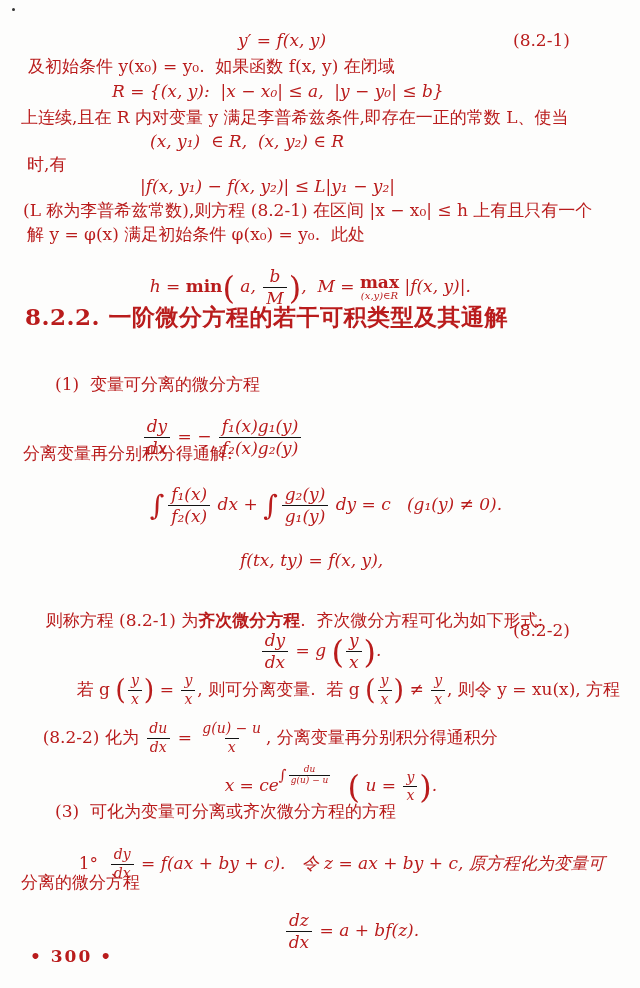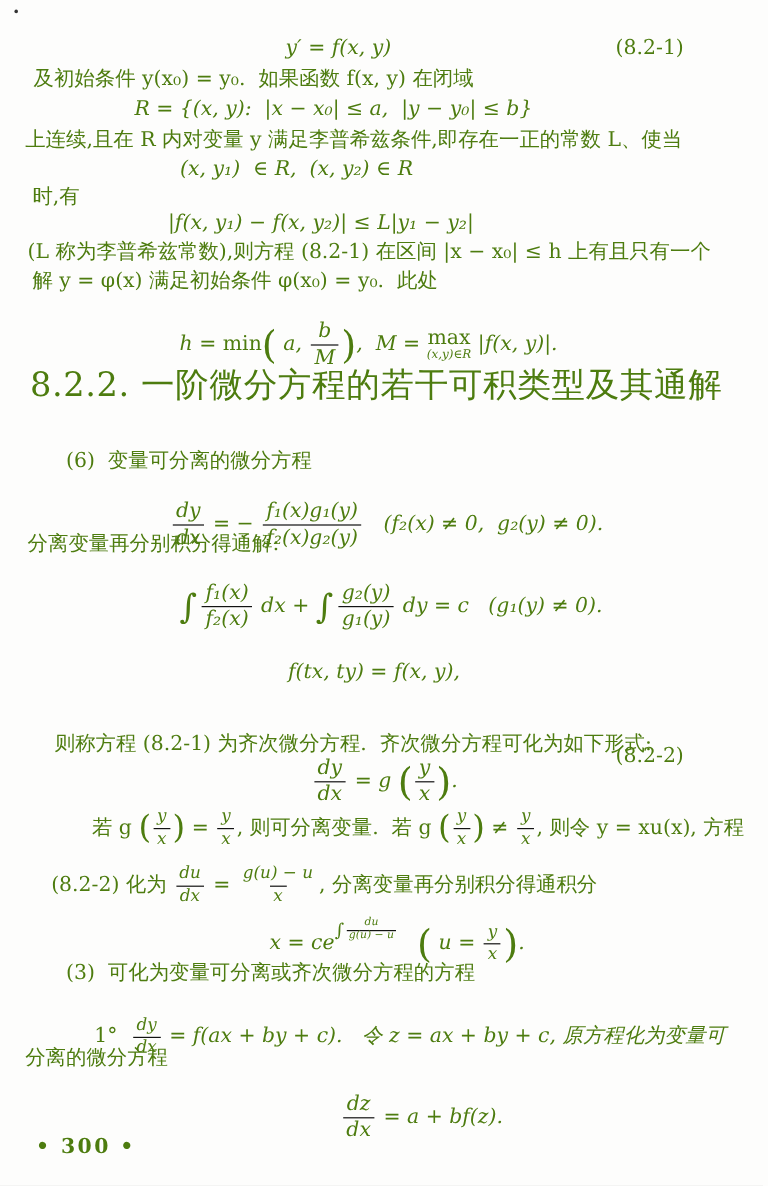--- a/index.html
+++ b/index.html
@@ -1,23 +1,23 @@
 <!DOCTYPE html>
 <html><head>
 <meta charset="utf-8">
 <style>
   html,body{margin:0;padding:0;}
   body{width:640px;height:988px;background:#e8e8e6;}
   .page{position:relative;width:640px;height:988px;background:#fdfdfc;overflow:hidden;
-        font-family:"DejaVu Serif","Liberation Serif",serif;color:#4d7c0f;}
+        font-family:"DejaVu Serif","Liberation Serif",serif;color:#b91c1c;}
   .line{position:absolute;font-size:17px;line-height:1.25;white-space:pre;}
   .math{font-style:italic;}
   .rm{font-style:normal;}
-  .b{font-weight:normal;}
-  .heading{font-weight:normal;font-size:28px;letter-spacing:0.5px;}
+  .b{font-weight:bold;}
+  .heading{font-weight:bold;font-size:23px;letter-spacing:0.5px;}
   .frac{display:inline-flex;flex-direction:column;align-items:center;vertical-align:middle;
         line-height:1.12;font-style:italic;margin:0 2px;}
   .frac .num{padding:0 3px 1px;}
   .frac .den{border-top:1.5px solid #121212;padding:1px 3px 0;}
   .sm .num,.sm .den,.sm{font-size:14px;}
   .bigp{font-size:32px;vertical-align:middle;line-height:0;font-style:normal;font-weight:300;}
   .midp{font-size:27px;vertical-align:middle;line-height:0;font-style:normal;font-weight:300;}
   .intg{font-size:28px;vertical-align:middle;line-height:0;font-style:normal;margin-right:2px;}
   .stack{display:inline-flex;flex-direction:column;align-items:center;vertical-align:middle;line-height:1.05;}
   .stack .under{font-size:10px;font-style:italic;}
@@ -54,24 +54,24 @@
   <div class="line" style="top:200px;left:23px;">(L 称为李普希兹常数),则方程 (8.2-1) 在区间 |x − x₀| ≤ h 上有且只有一个</div>
   <div class="line" style="top:224px;left:27px;">解 y = φ(x) 满足初始条件 φ(x₀) = y₀.  此处</div>
 
   <div class="line math" style="top:246px;left:128px;">
     <span>h = </span><span class="rm b">min</span><span class="bigp">(</span><span> a, </span><span class="frac"><span class="num">b</span><span class="den">M</span></span><span class="bigp">)</span><span>,  M = </span><span class="stack"><span class="rm b">max</span><span class="under">(x,y)∈R</span></span><span> |f(x, y)|.</span>
   </div>
 
   <div class="line heading" style="top:303px;left:25px;">8.2.2. 一阶微分方程的若干可积类型及其通解</div>
 
 
-  <div class="line" style="top:374px;left:55px;">(6)  变量可分离的微分方程</div>
+  <div class="line" style="top:374px;left:55px;">(1)  变量可分离的微分方程</div>
 
   <div class="line math" style="top:396px;left:120px;">
-    <span class="frac"><span class="num">dy</span><span class="den">dx</span></span><span> = − </span><span class="frac"><span class="num">f₁(x)g₁(y)</span><span class="den">f₂(x)g₂(y)</span></span><span>   (f₂(x) ≠ 0,  g₂(y) ≠ 0).</span>
+    <span class="frac"><span class="num">dy</span><span class="den">dx</span></span><span> = − </span><span class="frac"><span class="num">f₁(x)g₁(y)</span><span class="den">f₂(x)g₂(y)</span></span>
   </div>
 
   <div class="line" style="top:443px;left:23px;">分离变量再分别积分得通解:</div>
 
   <div class="line math" style="top:464px;left:128px;">
     <span class="intg">∫</span><span class="frac"><span class="num">f₁(x)</span><span class="den">f₂(x)</span></span><span> dx + </span><span class="intg">∫</span><span class="frac"><span class="num">g₂(y)</span><span class="den">g₁(y)</span></span><span> dy = c</span><span>   (g₁(y) ≠ 0).</span>
   </div>
 
 
 

